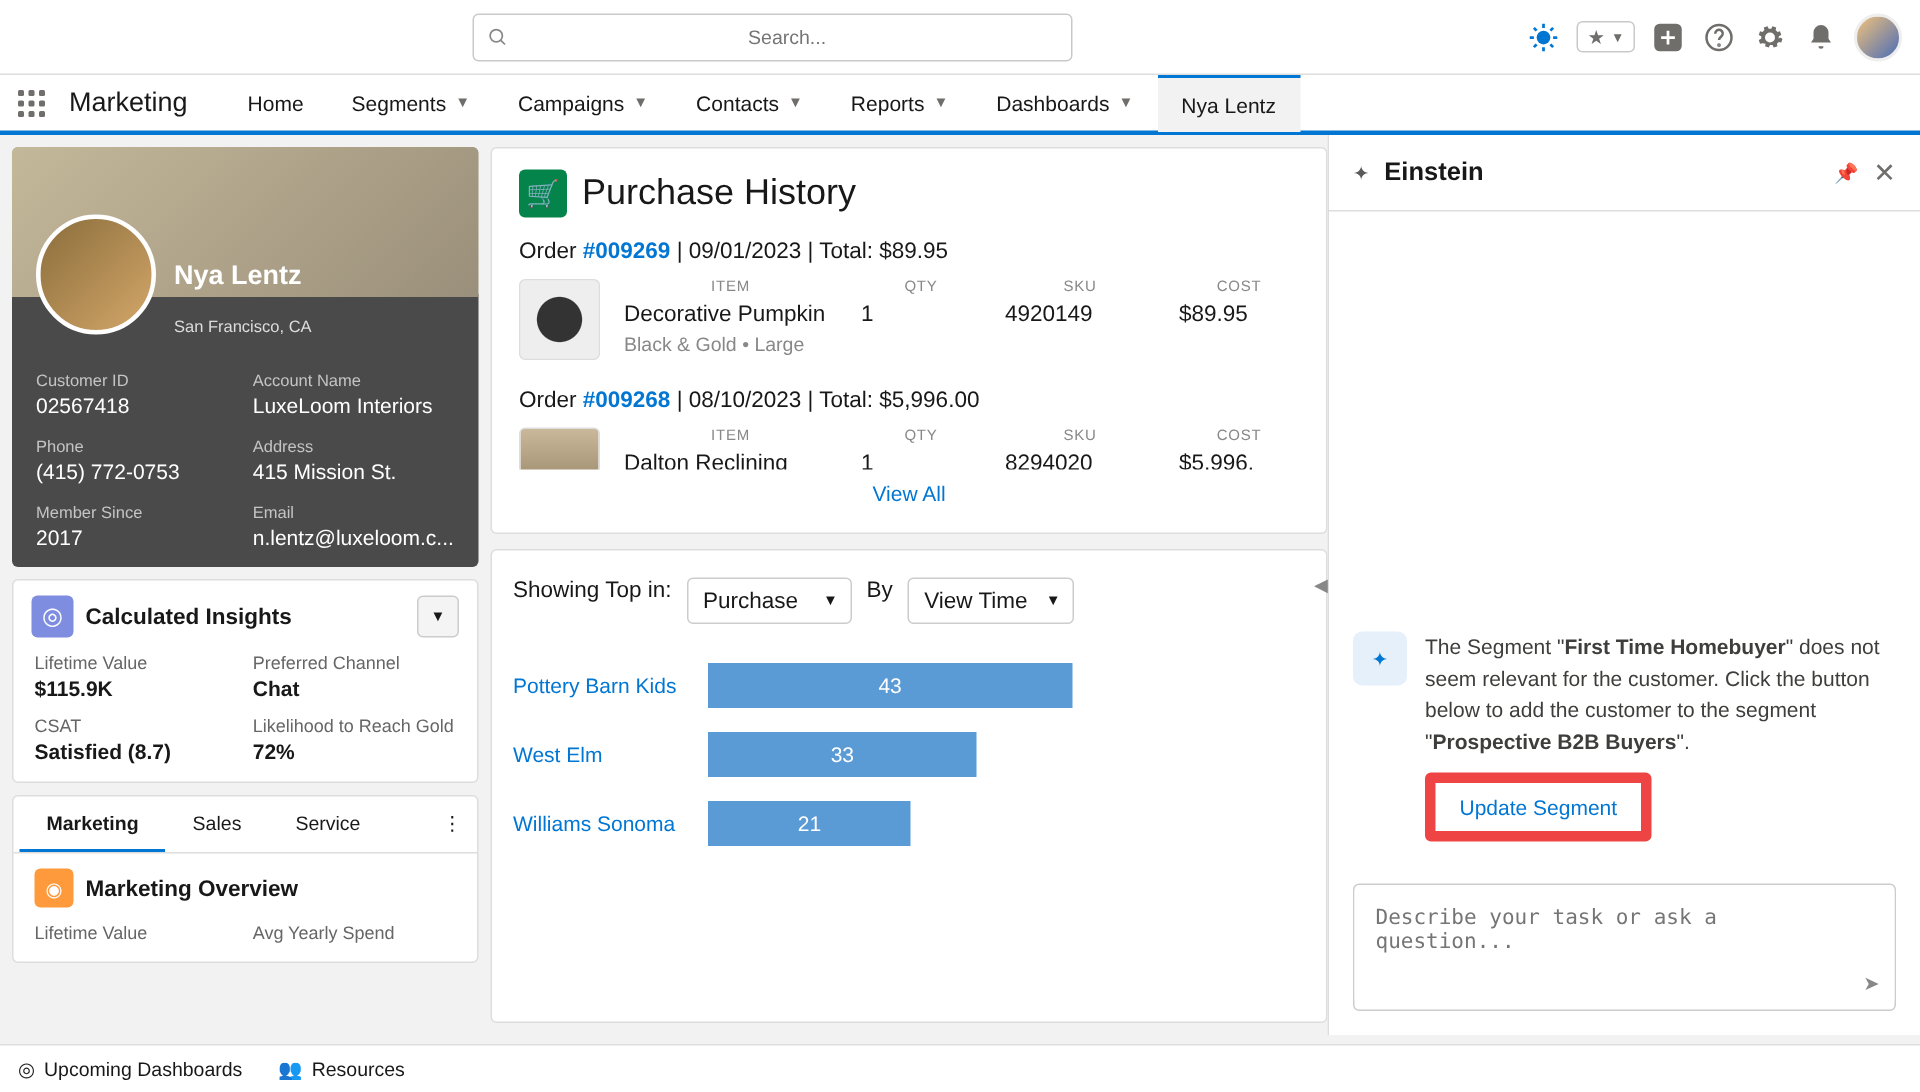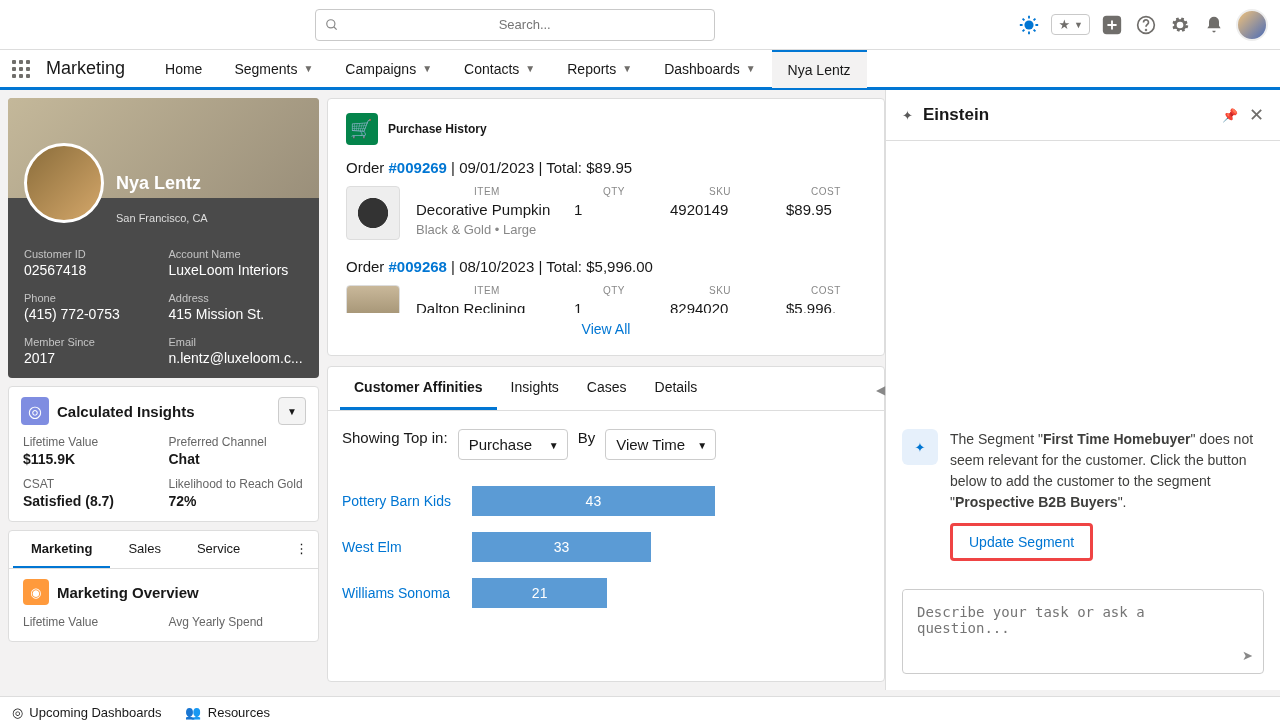--- a/index.html
+++ b/index.html
@@ -40,21 +40,21 @@
 .sub-tabs { display: flex; border-bottom: 1px solid #ddd; padding: 0 4px; }
 .sub-tab { padding: 10px 18px; cursor: pointer; font-size: 13px; }
 .sub-tab.active { border-bottom: 2px solid #0176d3; font-weight: 600; }
 .overview-head { display: flex; align-items: center; padding: 10px 14px; gap: 8px; }
 .ov-icon { width: 26px; height: 26px; background: #ff9a3c; border-radius: 4px; display: flex; align-items:center; justify-content:center; color:#fff; }
 .ov-grid { padding: 0 14px 12px; display: grid; grid-template-columns: 1fr 1fr; gap: 10px; font-size: 12px; color:#666; }
 .center-col { flex: 1; padding: 8px 0; display: flex; flex-direction: column; gap: 10px; }
 .ph-card { background: #fff; border-radius: 4px; border: 1px solid #ddd; padding-bottom: 10px; }
 .ph-head { display: flex; align-items: center; padding: 14px 18px; gap: 10px; }
 .ph-icon { width: 32px; height: 32px; background: #04844b; border-radius: 4px; color: #fff; display: flex; align-items: center; justify-content: center; font-size: 18px; }
-.ph-title { font-size: 12px; font-weight: 700; }
+.ph-title { font-size: 24px; font-weight: 400; }
 .order-line { padding: 0 18px; font-size: 15px; }
 .order-link { color: #0176d3; font-weight: 600; }
 .order-row { display: flex; padding: 10px 18px; gap: 16px; align-items: flex-start; }
 .item-img { width: 54px; height: 54px; background: #eee; border: 1px solid #ddd; border-radius: 4px; }
 .item-details { flex: 1; }
 .col-hdr { font-size: 10px; color: #888; letter-spacing: 0.5px; text-align: center; }
 .col-val { font-size: 15px; margin-top: 4px; }
 .item-name { font-size: 15px; margin-top: 4px; }
 .item-sub { font-size: 13px; color: #888; margin-top: 4px; }
 .ocol { width: 80px; }
@@ -71,21 +71,21 @@
 .bar-label { width: 112px; color: #0176d3; font-size: 14px; }
 .bar-wrap { flex: 1; height: 30px; position: relative; }
 .bar { height: 100%; background: #5b9bd5; display: flex; align-items: center; justify-content: center; color: #fff; font-size: 14px; }
 .right-col { width: 395px; background: #fff; border-left: 1px solid #ddd; display: flex; flex-direction: column; position: relative; }
 .ein-head { display: flex; align-items: center; padding: 14px 16px; border-bottom: 1px solid #ddd; gap: 10px; }
 .ein-title { font-size: 17px; font-weight: 600; flex: 1; }
 .ein-body { flex: 1; display: flex; flex-direction: column; justify-content: flex-end; padding: 16px; }
 .ein-msg { display: flex; gap: 12px; margin-bottom: 12px; }
 .ein-avatar { width: 36px; height: 36px; background: #e6f0fb; border-radius: 6px; display:flex; align-items:center; justify-content:center; color:#0176d3; }
 .ein-text { flex: 1; font-size: 14px; color: #3e3e3c; line-height: 1.5; }
-.ein-btn { border: 3px solid #ef4444; color: #0176d3; background: #fff; padding: 8px 16px; border-radius: 4px; font-size: 14px; cursor: pointer; margin-top: 10px; }
+.ein-btn { border: 7px solid #ef4444; color: #0176d3; background: #fff; padding: 8px 16px; border-radius: 4px; font-size: 14px; cursor: pointer; margin-top: 10px; }
 .ein-input-wrap { margin: 0 16px 16px; border: 1px solid #ccc; border-radius: 4px; position: relative; }
 .ein-input { width: 100%; border: none; padding: 14px 40px 34px 14px; font-size: 14px; resize: none; outline: none; border-radius: 4px; }
 .send-ic { position: absolute; right: 10px; bottom: 10px; color: #888; cursor: pointer; }
 .collapse-handle { position: absolute; left: -10px; top: 50%; transform: translateY(-50%); color: #888; font-size: 12px; }
 .footer { position: absolute; bottom: 0; left: 0; right: 0; height: 32px; background: #fff; border-top: 1px solid #ddd; display: flex; align-items: center; padding: 0 12px; gap: 24px; font-size: 13px; }
 .f-item { display: flex; align-items: center; gap: 6px; cursor: pointer; }
 .avatar-circle { width: 32px; height: 32px; border-radius: 50%; background: linear-gradient(135deg,#f0c27b,#4b6cb7); border: 2px solid #eee; cursor:pointer; }
 .fav-box {border:1px solid #c9c9c9; border-radius:4px; padding:2px 6px; display:flex; gap:4px; align-items:center; cursor:pointer; color:#706e6b;}
 </style>
 </head>
@@ -310,26 +310,20 @@
           </div>
         <div class="ocol">
             <div class="col-hdr">COST</div>
             <div class="col-val">$5,996.</div>
           </div>
       </div>
       <div class="view-all">View All</div>
     </div>
 
     <div class="aff-card">
-      <div class="aff-tabs">
-        <div class="aff-tab active">Customer Affinities</div>
-        <div class="aff-tab">Insights</div>
-        <div class="aff-tab">Cases</div>
-        <div class="aff-tab">Details</div>
-      </div>
       <div class="aff-controls">
         <span>Showing Top in:</span>
         <div class="select-like"><span>Purchase</span><span class="ar">▼</span></div>
         <span>By</span>
         <div class="select-like"><span>View Time</span><span class="ar">▼</span></div>
       </div>
       <div class="bar-row">
         <div class="bar-label">Pottery Barn Kids</div>
         <div class="bar-wrap">
             <div class="bar" style="width:61%">43</div>

